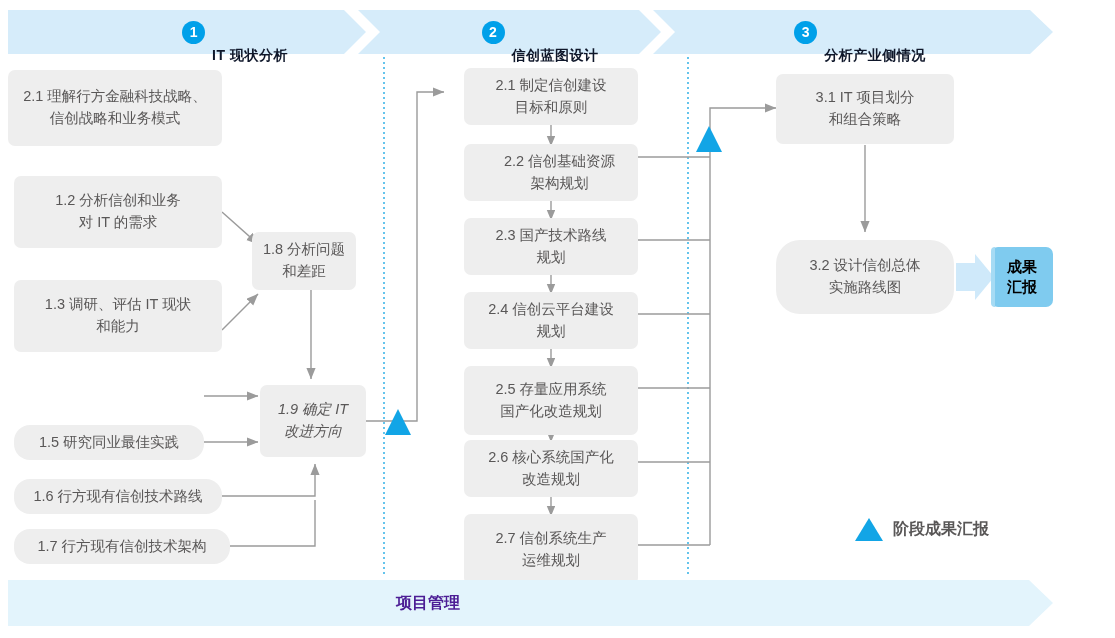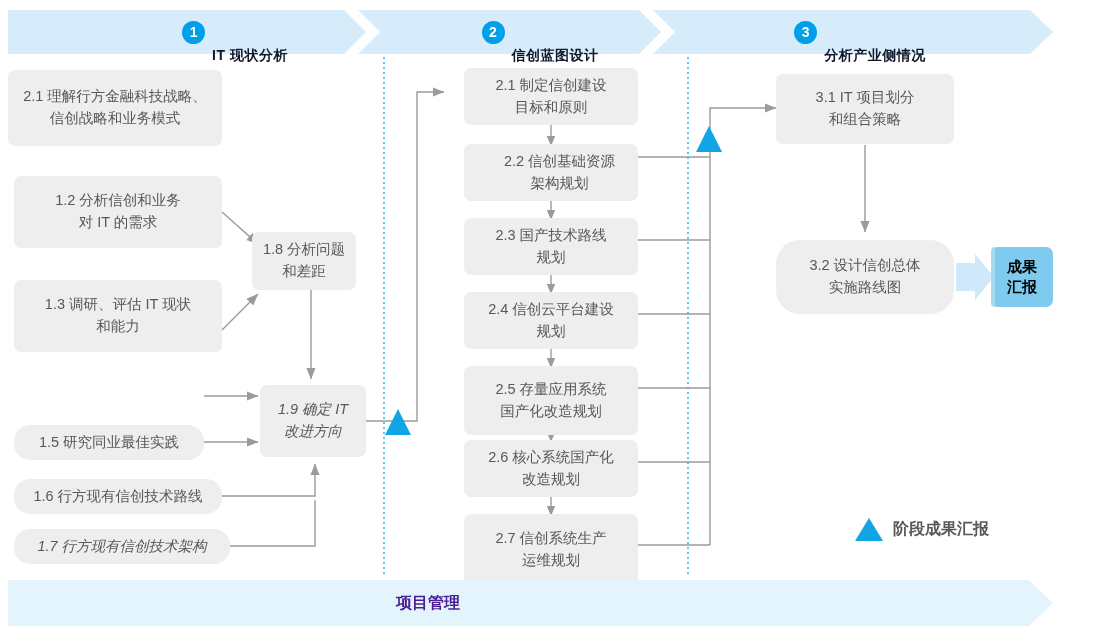--- a/index.html
+++ b/index.html
@@ -208,21 +208,21 @@
   </svg>
 
   <div class="box" style="left:8px;  top:70px;  width:214px; height:76px;">2.1 理解行方金融科技战略、
 信创战略和业务模式</div>
   <div class="box" style="left:14px; top:176px; width:208px; height:72px;">1.2 分析信创和业务
 对 IT 的需求</div>
   <div class="box" style="left:14px; top:280px; width:208px; height:72px;">1.3 调研、评估 IT 现状
 和能力</div>
   <div class="box pill" style="left:14px; top:425px; width:190px; height:35px;">1.5 研究同业最佳实践</div>
   <div class="box pill" style="left:14px; top:479px; width:208px; height:35px;">1.6 行方现有信创技术路线</div>
-  <div class="box pill" style="left:14px; top:529px; width:216px; height:35px;font-style:italic;">1.7 行方现有信创技术架构</div>
+  <div class="box pill" style="left:14px; top:529px; width:216px; height:35px;">1.7 行方现有信创技术架构</div>
 
   <div class="box" style="left:252px; top:232px; width:104px; height:58px;">1.8 分析问题
 和差距</div>
   <div class="box" style="left:260px; top:385px; width:106px; height:72px;font-style:italic;">1.9 确定 IT
 改进方向</div>
 
   <div class="box" style="left:464px; top:68px;  width:174px; height:57px;">2.1 制定信创建设
 目标和原则</div>
   <div class="box" style="left:464px; top:144px; width:174px; height:57px;padding-left:24px;">2.2 信创基础资源
 架构规划</div>

